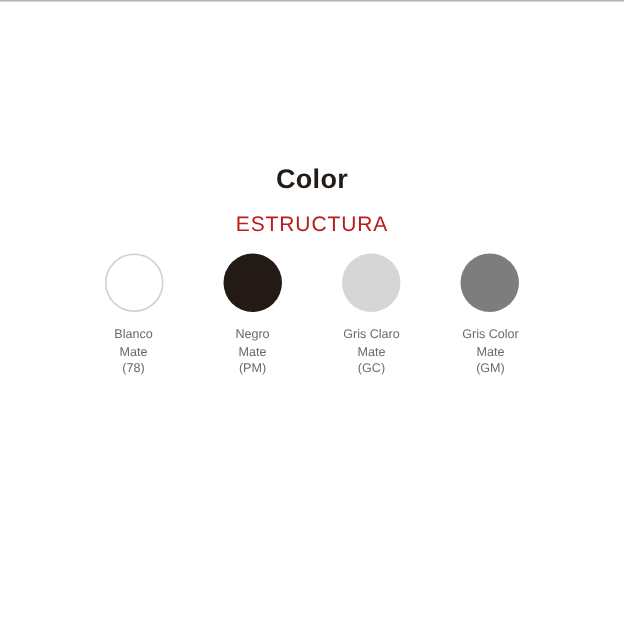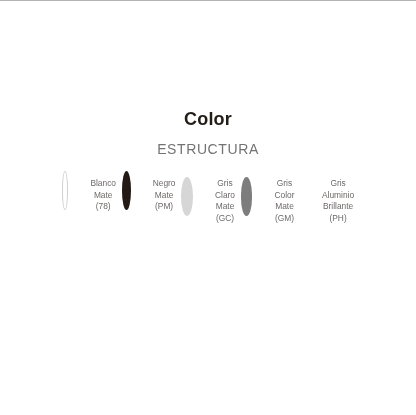--- a/index.html
+++ b/index.html
@@ -33,37 +33,37 @@
     letter-spacing: 0.2px;
   }
   .subtitle {
     position: absolute;
     top: 140px;
     left: 0;
     width: 416px;
     text-align: center;
     font-size: 14px;
     font-weight: normal;
-    color: #737373;
+    color: #b91c1c;
     letter-spacing: 0.6px;
   }
   .swatch-row {
     position: absolute;
     top: 168px;
     left: 62px;
     width: 292px;
     display: flex;
     justify-content: space-between;
     align-items: flex-start;
   }
   .swatch-item {
     width: 54px;
     display: flex;
+    flex-direction: column;
     align-items: center;
-    gap: 22px;
   }
   .swatch-dot {
     width: 39px;
     height: 39px;
     border-radius: 50%;
     box-sizing: border-box;
   }
   .swatch-dot.outlined {
     border: 1px solid #cfcfcf;
   }
@@ -103,22 +103,15 @@
         <div class="swatch-label">Gris Claro
 Mate
 (GC)</div>
       </div>
       <div class="swatch-item">
         <div class="swatch-dot" style="background: rgb(125, 125, 125);"></div>
         <div class="swatch-label">Gris Color
 Mate
 (GM)</div>
       </div>
-      <div class="swatch-item">
-        <div class="swatch-dot" style="background: radial-gradient(circle at 38% 72%, rgb(253, 252, 251) 0%, rgb(242, 239, 236) 34%, rgb(226, 221, 216) 66%, rgb(211, 205, 199) 100%);"></div>
-        <div class="swatch-label">Gris
-Aluminio
-Brillante
-(PH)</div>
-      </div>
     </div>
 
 </div>
 
 </body></html>

